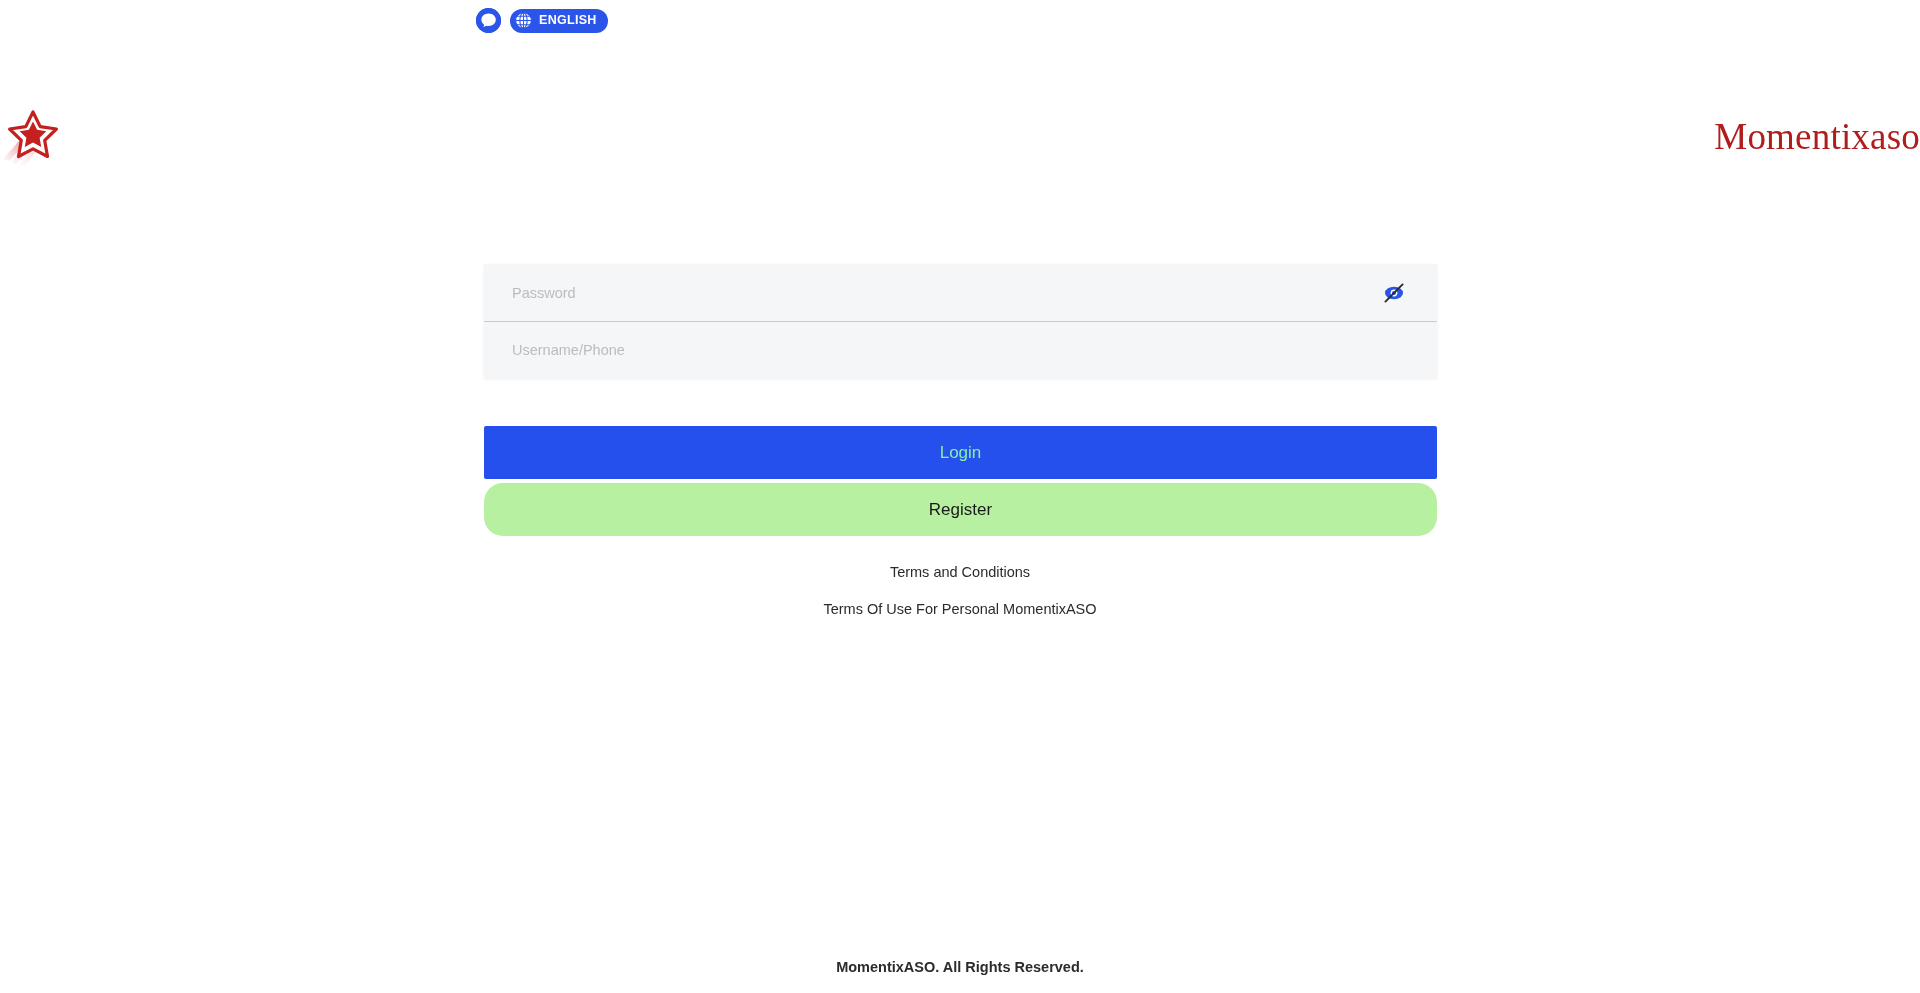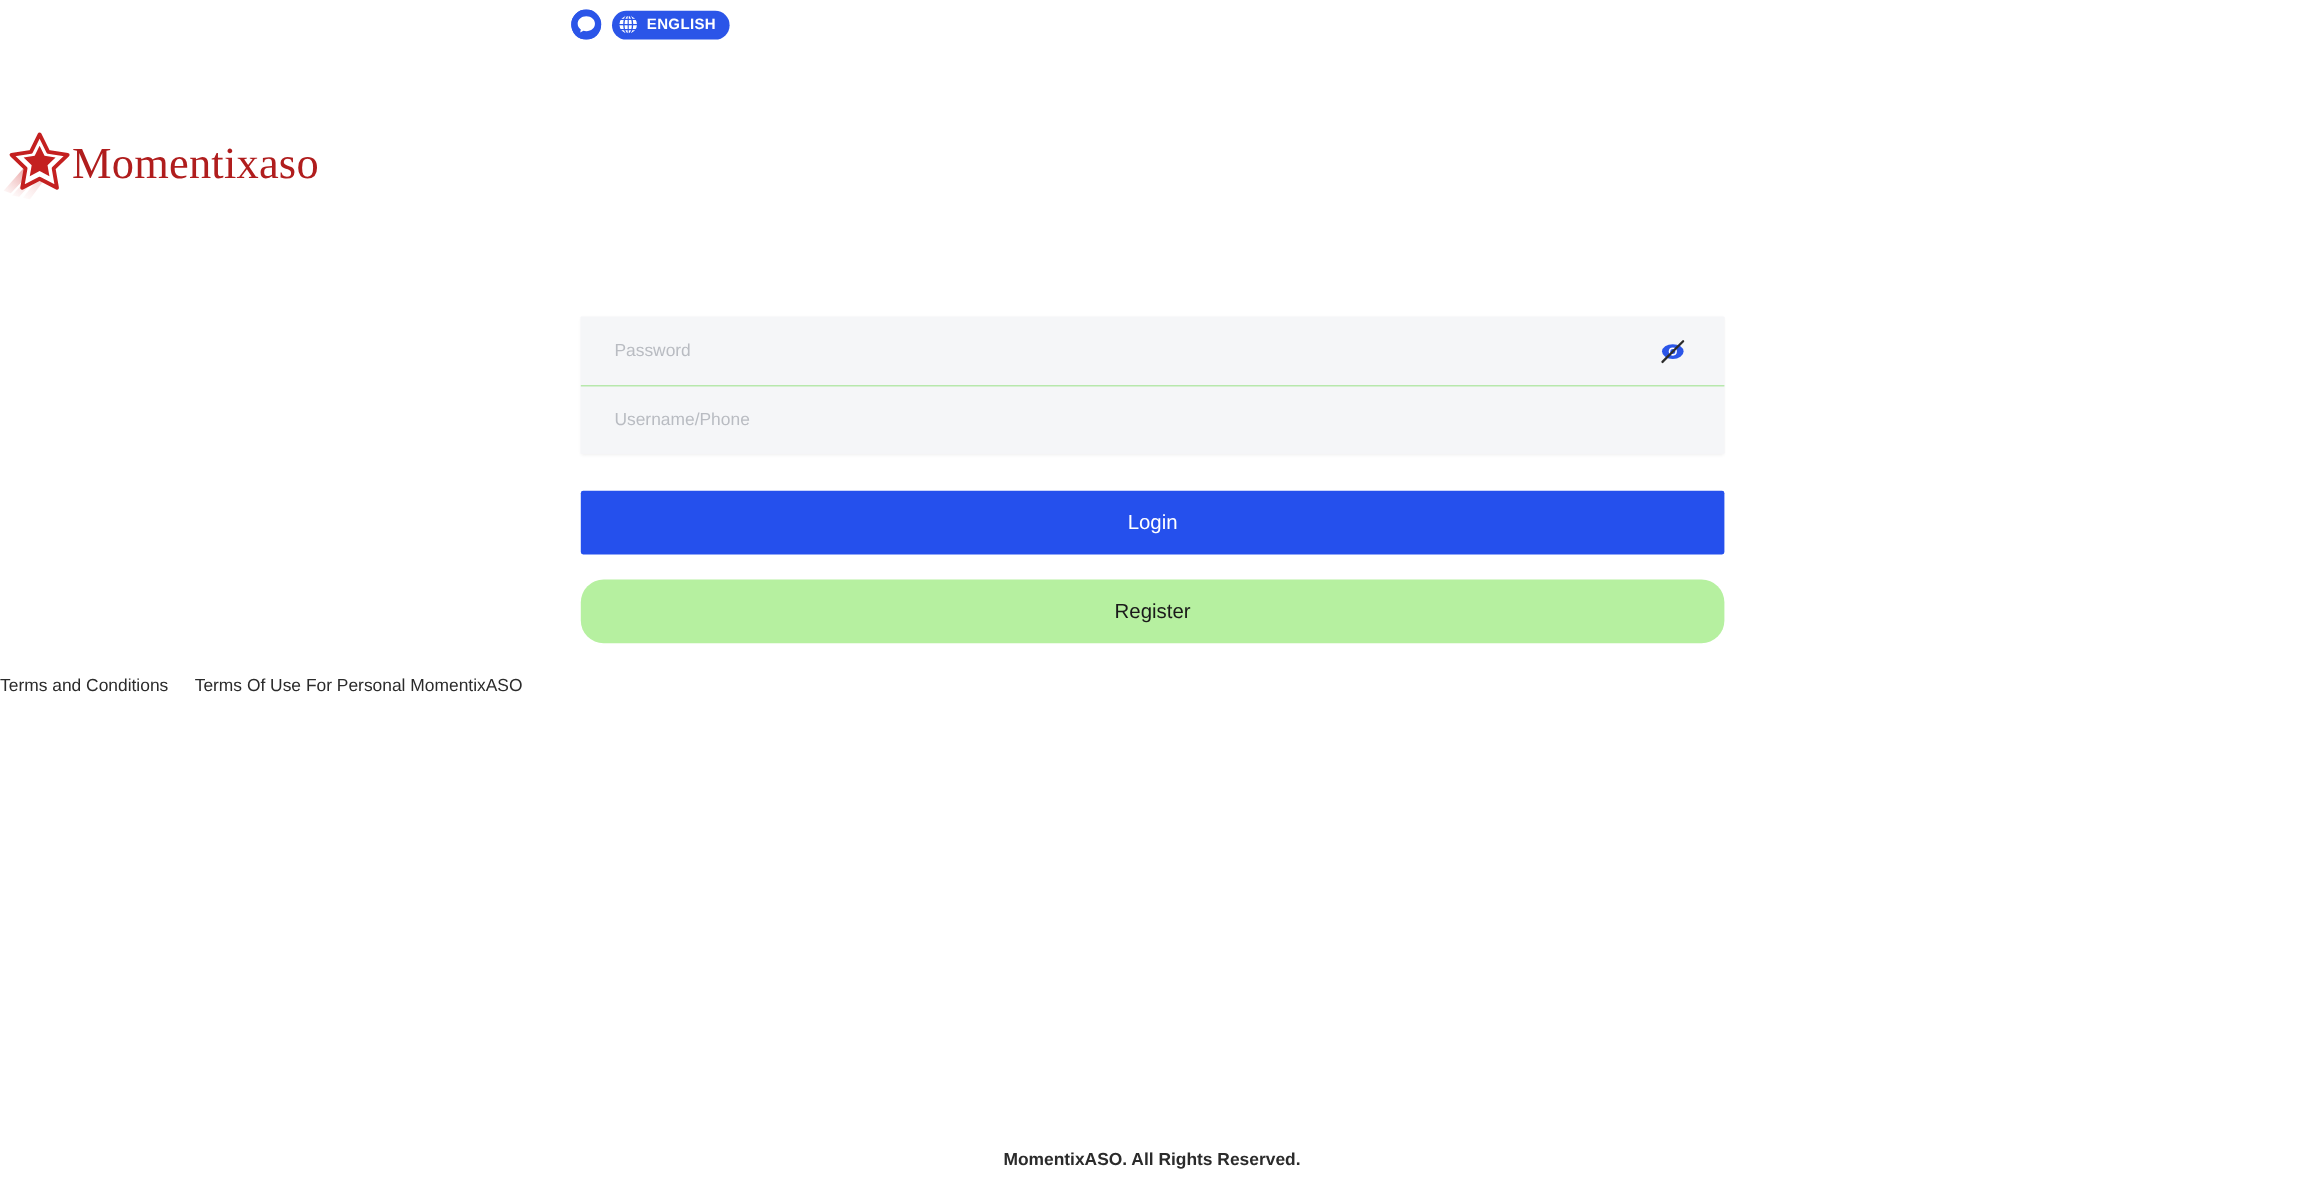--- a/index.html
+++ b/index.html
@@ -67,21 +67,21 @@
   }
 
   
   .logo-wrap {
     position: absolute;
     top: 108px;
     left: 0;
     width: 1920px;
     display: flex;
     align-items: center;
-    justify-content: flex-start;
+    justify-content: space-between;
     gap: 0px;
   }
 
   .logo-star {
     width: 62px;
     height: 62px;
     display: block;
     margin-right: -2px;
   }
 
@@ -156,40 +156,41 @@
     border-radius: 2px;
     font-family: "Liberation Sans", sans-serif;
     font-size: 17px;
     cursor: pointer;
     display: flex;
     align-items: center;
     justify-content: center;
   }
 
   .btn-login {
-    top: 409px;
+    top: 426px;
     background: #2550ed;
-    color: #ffffff;
+    color: #86efac;
     justify-content: center;
   }
 
   .btn-register {
     top: 483px;
     background: #b6f0a0;
     color: #1a1a1a;
     border-radius: 19px;
   }
 
   
   .links {
     position: absolute;
     top: 565px;
     left: 0;
     width: 1920px;
     display: flex;
+    flex-direction: column;
     align-items: center;
     gap: 22px;
   }
 
   .link {
     font-size: 14.5px;
     color: #2b2b2b;
     text-decoration: none;
     cursor: pointer;
     line-height: 1;

